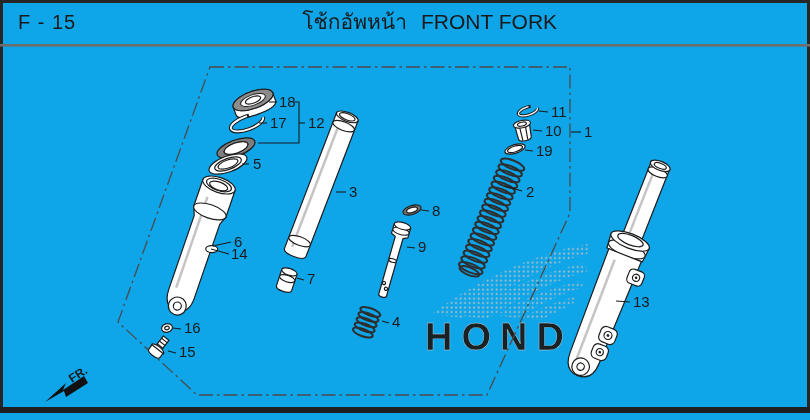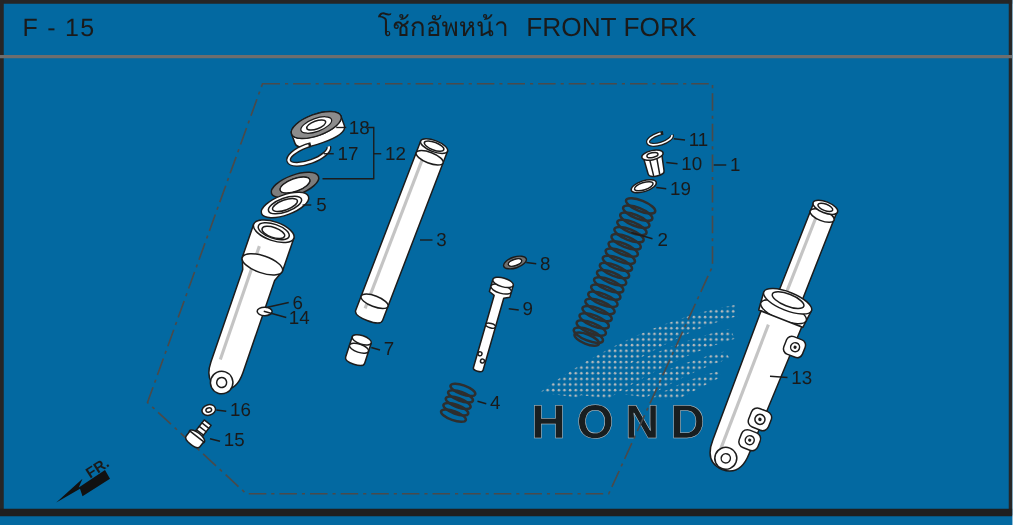--- a/index.html
+++ b/index.html
@@ -1,16 +1,16 @@
 <!DOCTYPE html>
 <html><head>
 <meta charset="utf-8">
 <style>
   html,body{margin:0;padding:0;background:#ffffff;}
-  .page{position:relative;width:810px;height:420px;background:#0369a1;overflow:hidden;
+  .page{position:relative;width:810px;height:420px;background:#0ea5e9;overflow:hidden;
         font-family:"Liberation Sans",sans-serif;}
   svg{position:absolute;left:0;top:0;}
   svg text{font-family:"Liberation Sans",sans-serif;fill:#1a1a1a;}
   .hdr-code{font-size:20px;letter-spacing:1px;}
   .hdr-title{font-size:21px;}
   .pn{font-size:15px;}
   .wm-text{font-size:38px;font-weight:bold;letter-spacing:9px;}
   .fr-text{font-size:12px;font-weight:bold;}
   .ln{stroke:#1c1c1c;stroke-width:1.2;fill:none;stroke-linecap:round;stroke-linejoin:round;}
   .part{stroke:#1c1c1c;stroke-width:1.2;fill:#ffffff;stroke-linejoin:round;}

